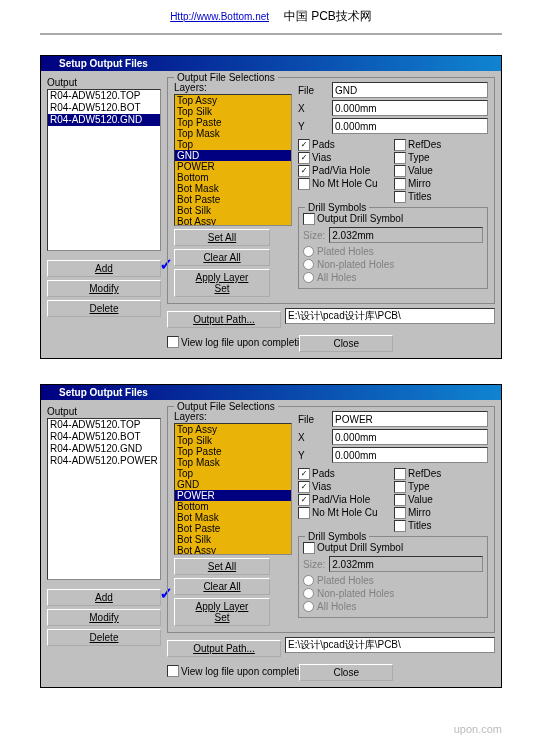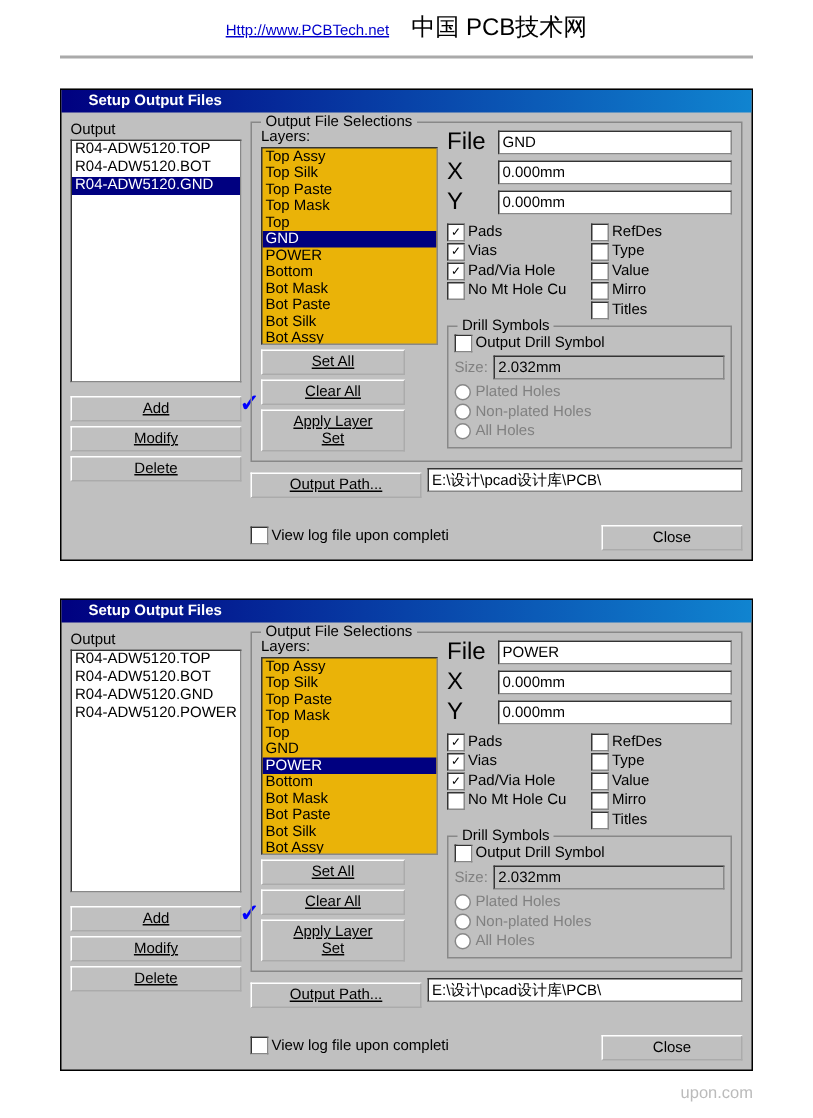--- a/index.html
+++ b/index.html
@@ -1,18 +1,18 @@
 <!DOCTYPE html>
 <html><head>
 <meta charset="utf-8">
 <style>
 body{margin:0;padding:0;font-family:"MS Sans Serif",Arial,sans-serif;font-size:10px;background:#fff;width:542px}
 .page-header{text-align:center;padding:8px 0;border-bottom:2px solid #aaa;margin:0 40px 20px}
 .page-header a{color:#00c;text-decoration:underline;font-size:10px}
-.page-header span{color:#000;font-size:16px;margin-left:12px}
+.page-header span{color:#000;font-size:12px;margin-left:12px}
 .dialog{margin:0 40px 25px;background:#c0c0c0;border:1px solid #000}
 .title-bar{background:linear-gradient(to right,#000080,#1084d0);color:#fff;padding:2px 18px;font-weight:bold;font-size:10px}
 .dialog-body{padding:6px;display:flex;gap:6px}
 .left-col{width:114px;display:flex;flex-direction:column}
 .right-col{flex:1}
 .group-label{font-size:10px;margin-bottom:1px}
 .listbox{background:#fff;border:1px inset #888;height:160px;overflow:hidden;font-size:10px;margin-bottom:6px}
 .listbox .item{padding:0 2px;line-height:12px;white-space:nowrap}
 .listbox .item.sel{background:#000080;color:#fff}
 .btn{background:#c0c0c0;border:1px outset #fff;font-size:10px;padding:2px 16px;text-align:center;cursor:pointer;margin-top:3px}
@@ -21,42 +21,42 @@
 .check-mark{position:absolute;right:-12px;top:-2px;color:#00f;font-size:16px;font-weight:bold}
 .fieldset{border:1px solid #888;padding:4px 6px 6px;margin-bottom:4px;position:relative}
 .fieldset-title{position:absolute;top:-6px;left:6px;background:#c0c0c0;padding:0 3px;font-size:10px}
 .sel-grid{display:flex;gap:6px}
 .layers-col{width:118px}
 .layers-box{background:#eab308;border:1px inset #888;height:130px;font-size:10px;overflow:hidden}
 .layers-box .item{padding:0 2px;line-height:11px}
 .layers-box .item.sel{background:#000080;color:#fff}
 .file-col{flex:1}
 .file-row{display:flex;align-items:center;margin-bottom:2px;gap:4px}
-.file-row label{width:30px;font-size:16px}
+.file-row label{width:30px;font-size:10px}
 .txt-input{background:#fff;border:1px inset #888;font-size:10px;padding:0 2px;height:14px;flex:1}
 .txt-input.ro{background:#c0c0c0}
 .cb-grid{display:flex;gap:2px;margin-top:4px}
 .cb-col{flex:1}
 .cb-row{display:flex;align-items:center;font-size:10px;line-height:13px;gap:2px}
 .cb{width:10px;height:10px;border:1px inset #888;background:#fff;display:inline-flex;align-items:center;justify-content:center;font-size:8px}
 .drill-box{border:1px solid #888;padding:4px;margin-top:4px;position:relative}
 .drill-title{position:absolute;top:-6px;left:6px;background:#c0c0c0;padding:0 3px;font-size:10px}
 .radio-row{display:flex;align-items:center;font-size:10px;line-height:13px;gap:3px;color:#808080}
 .radio{width:9px;height:9px;border:1px solid #888;border-radius:50%;background:#fff}
 .sz-row{display:flex;align-items:center;gap:4px;font-size:10px;color:#808080;margin:2px 0}
 .btn-col{width:96px;margin-top:2px}
 .path-row{display:flex;align-items:flex-start;gap:4px;margin-top:4px}
-.close-row{display:flex;align-items:center;justify-content:space-between;margin-top:15px}
+.close-row{display:flex;align-items:center;justify-content:flex-start;margin-top:4px}
 .wm2{position:fixed;right:40px;bottom:10px;color:#bbb;font-size:11px}
 </style>
 </head>
 <body>
 
 <div class="page-header">
-  <a>Http://www.PCBTech.net</a>
+  <a>Http://www.Bottom.net</a>
   <span>中国 PCB技术网</span>
 </div>
 
 <div class="dialog">
   <div class="title-bar">Setup Output Files</div>
   <div class="dialog-body">
     <div class="left-col">
       <div class="group-label">Output</div>
       <div class="listbox" id="d1-out">
           <div class="item">R04-ADW5120.TOP</div>

